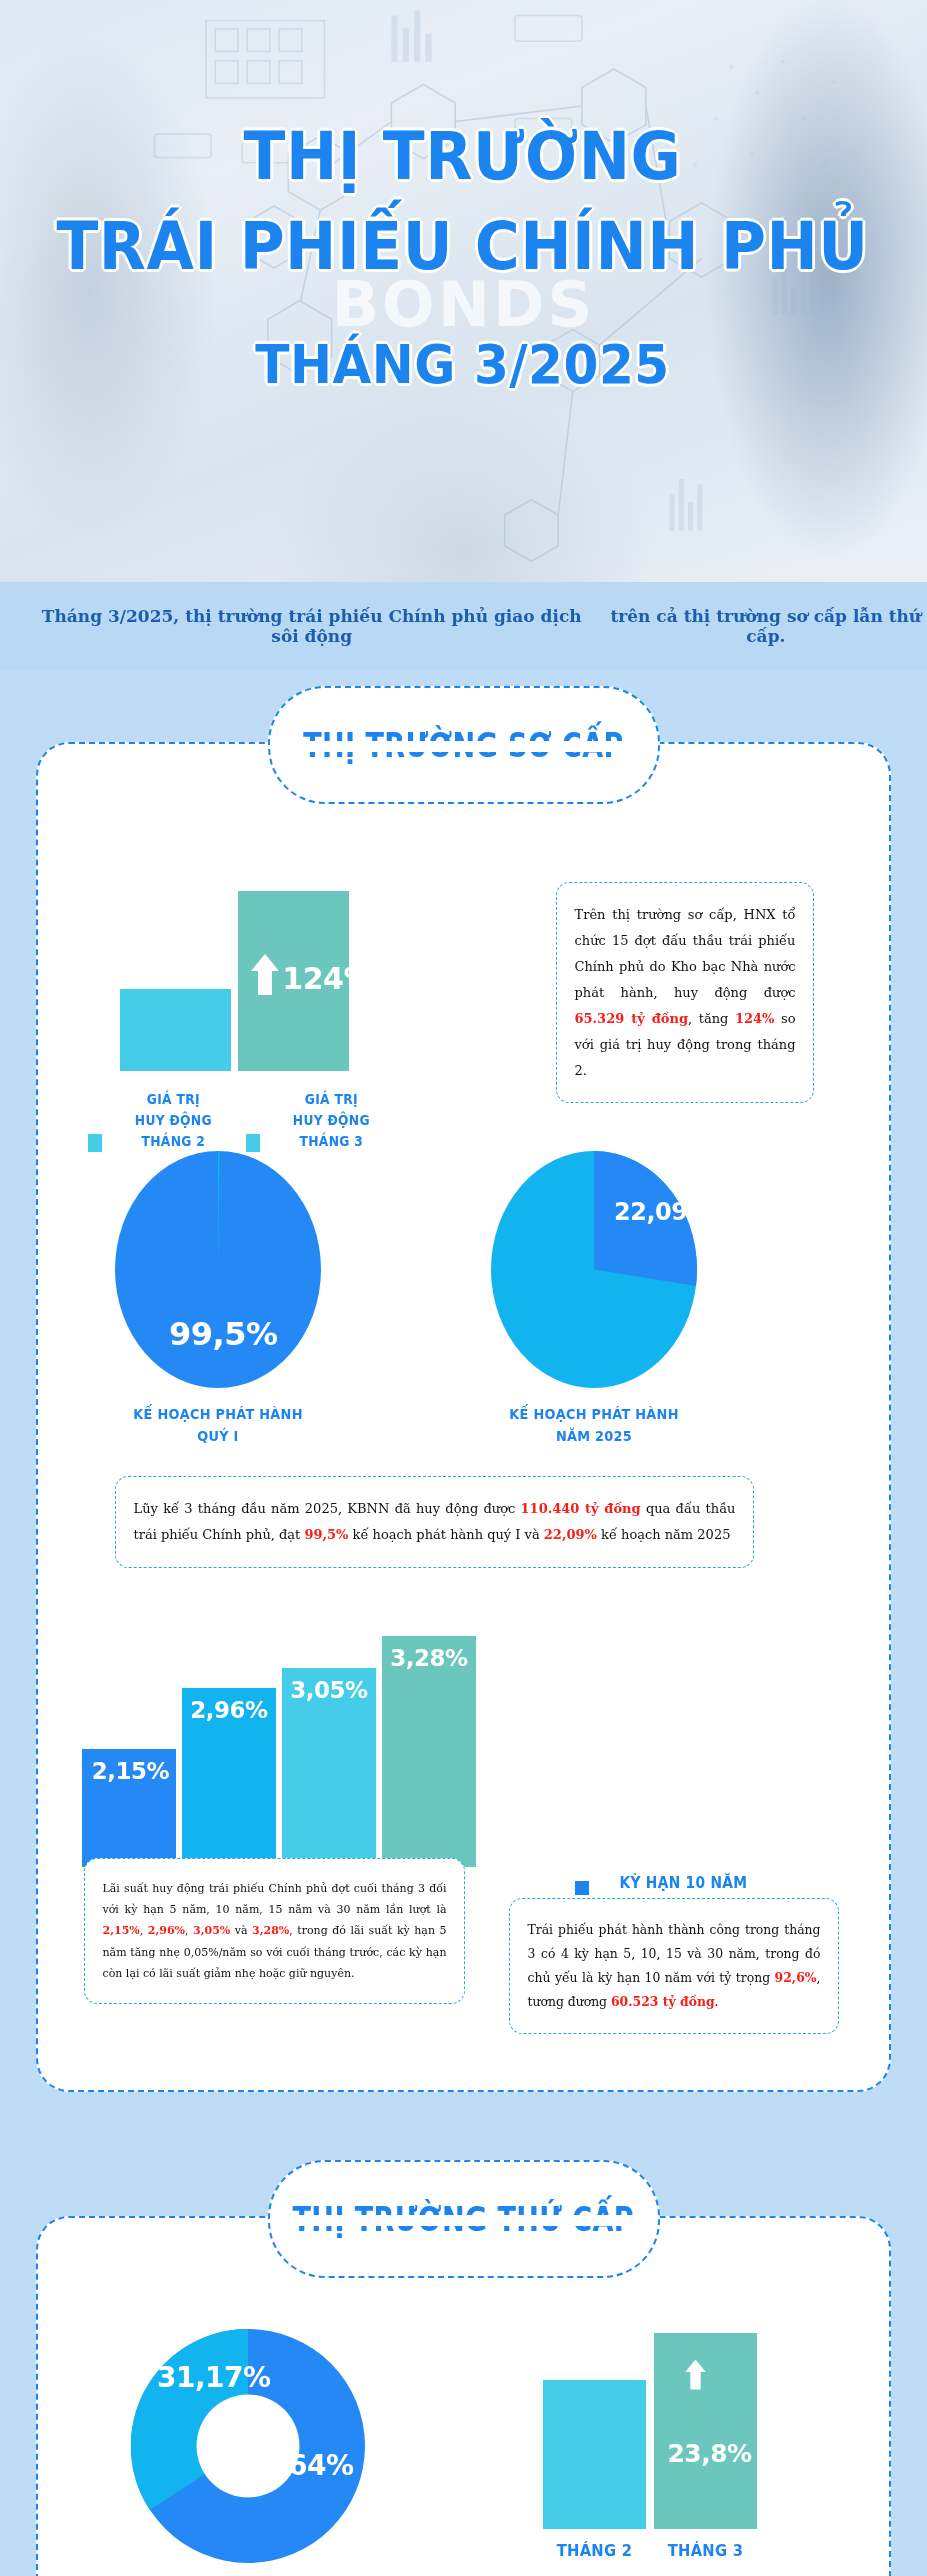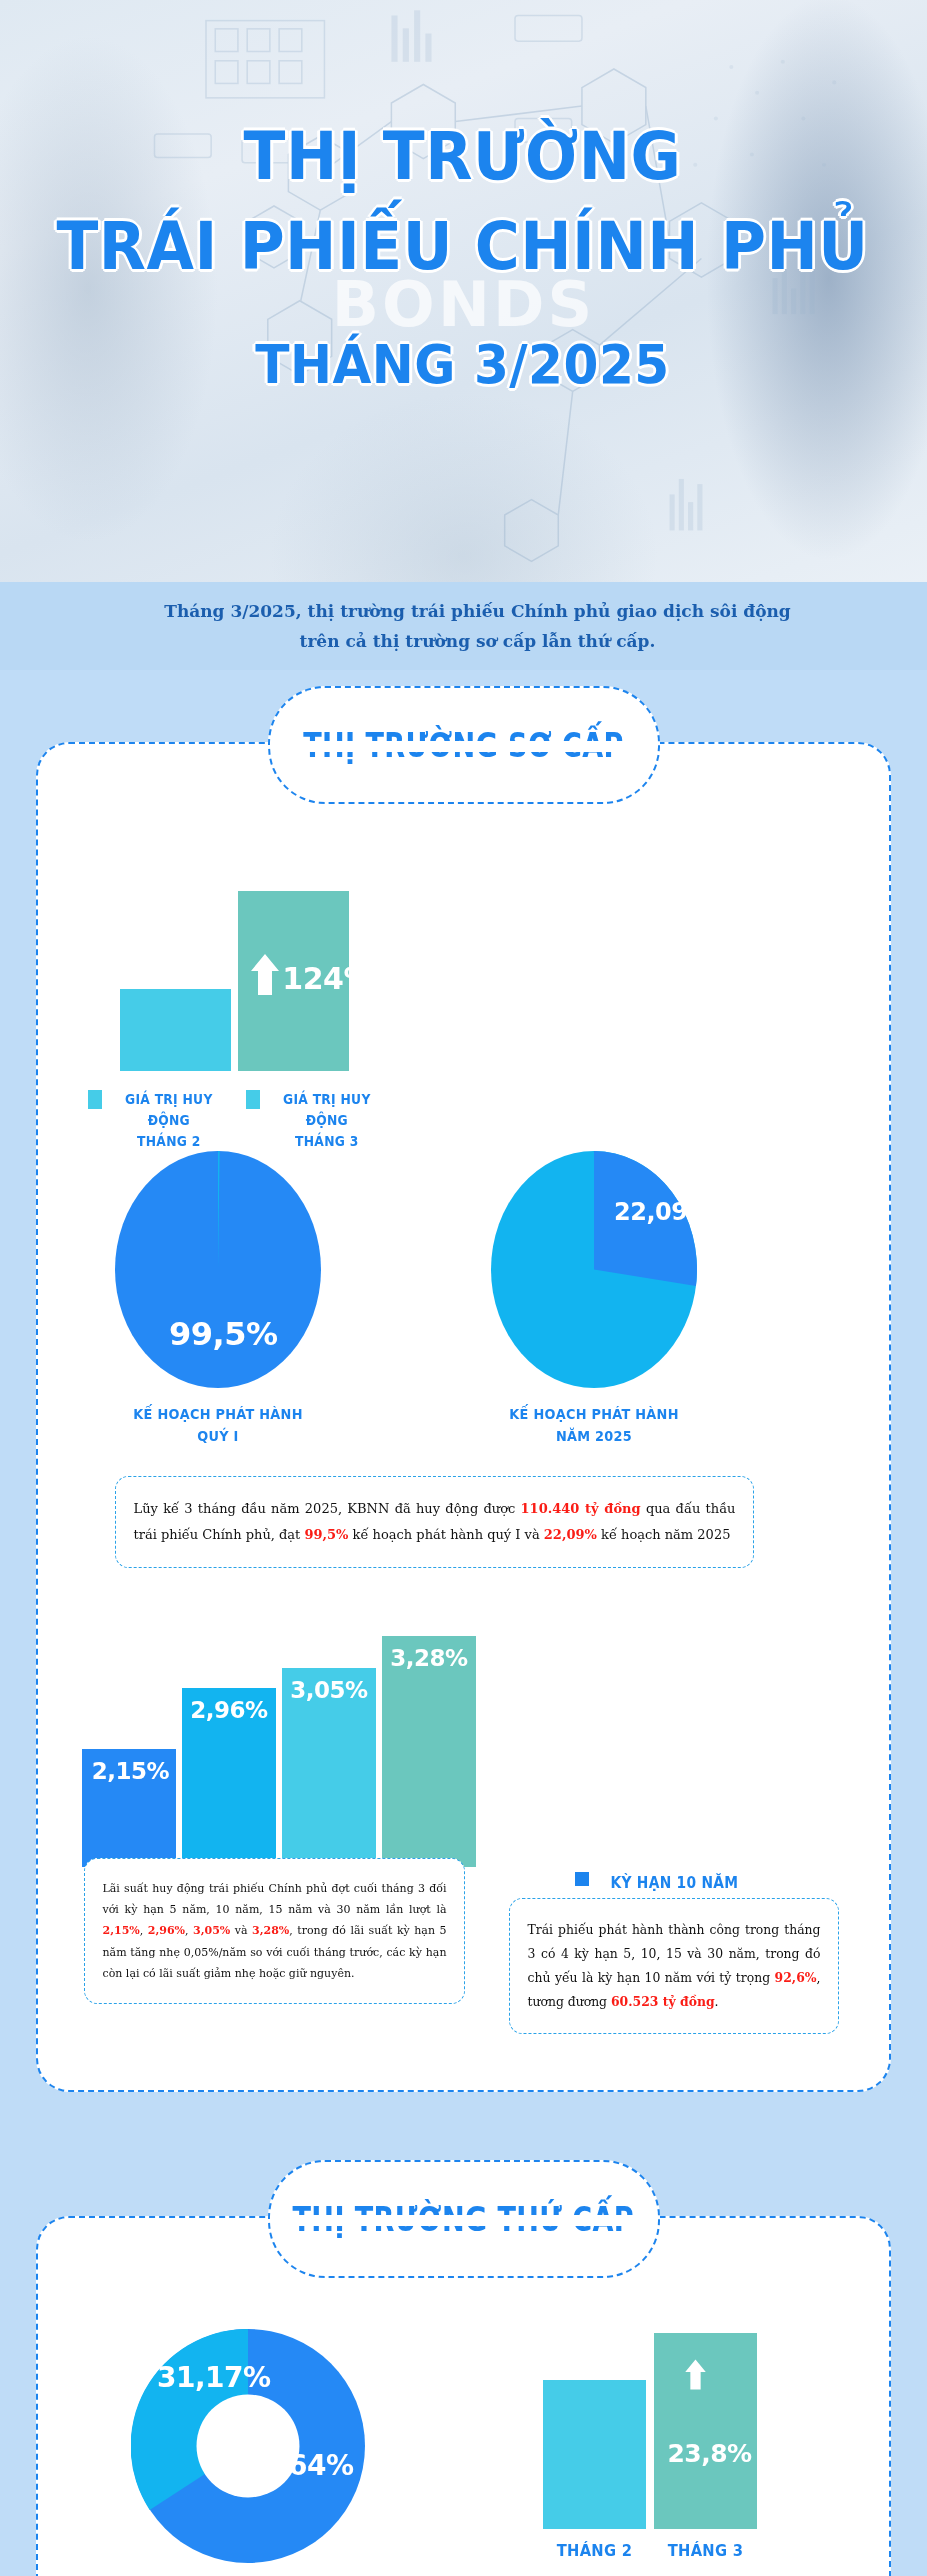--- a/index.html
+++ b/index.html
@@ -69,22 +69,22 @@
   }
   .hero-title .l1 { font-size: 66px; }
   .hero-title .l2 { font-size: 66px; margin-top: 12.4px;}
   .hero-title .l3 { font-size: 54px; margin-top: 47px;}
 
   .hero-sub {
     position: absolute;
     top: 582px; left: 0; right: 0;
     height: 88px;
     background: #B9D8F4;
-    display: flex; flex-direction: column;
-    align-items: center; justify-content: center;
+    display: flex; 
+    align-items: center; justify-content: flex-start;
     gap: 9.3px;
     z-index: 6;
     padding-left: 28px;
   }
   .hero-sub p {
     font-family: "DejaVu Serif", serif;
     font-size: 17px;
     font-weight: 700;
     color: #1B5EAE;
     text-align: center;
@@ -158,21 +158,21 @@
   .blue-label {
     font-family: "DejaVu Sans", sans-serif;
     font-weight: 800;
     color: #1C84EE;
     font-size: 13.4px;
     letter-spacing: 0.3px;
     line-height: 1.55;
     text-align: center;
     transform: scaleX(0.92);
   }
-  .legend-row { display: flex; align-items: flex-start; gap: 16px; }
+  .legend-row { display: flex; align-items: flex-end; gap: 25px; }
   .legend-sq { width: 13.4px; height: 18.5px; background: #45CCE8; flex: 0 0 auto; }
   .legend-sq.blue { background: #1C84EE; width: 14.4px; height: 14.4px; }
 
   
   .up-arrow { display: block; }
 
   
   .bar-val {
     font-family: "DejaVu Sans", sans-serif;
     font-weight: 800;
@@ -299,20 +299,23 @@
       </div>
       <div class="legend-row">
         <div class="legend-sq"></div>
         <div class="blue-label">
           <div>GIÁ TRỊ HUY ĐỘNG</div>
           <div>THÁNG 3</div>
         </div>
       </div>
     </div>
 
+    <div class="note" style="position:absolute;left:518px;top:138px;width:258px;">
+      <span>Trên thị trường sơ cấp, HNX tổ chức 15 đợt đấu thầu trái phiếu Chính phủ do Kho bạc Nhà nước phát hành, huy động được </span><span class="hl">65.329 tỷ đồng</span><span>, tăng </span><span class="hl">124%</span><span> so với giá trị huy động trong tháng 2.</span>
+    </div>
 
     <div style="position:absolute;left:77px;top:407px;width:206px;height:237px;">
       <svg viewBox="0 0 200 200" preserveAspectRatio="none" style="width:100%;height:100%;">
         <circle cx="100" cy="100" r="100" fill="#2589F5"></circle>
         <path d="M100,100 L100,0 A100,100 0 0,1 101.6,0.01 Z" fill="#12B4F0"></path>
       </svg>
       <div class="pct-on-chart" style="left:54px;top:164px;font-size:32px;">99,5%</div>
     </div>
     <div class="blue-label" style="position:absolute;left:77px;top:660px;width:206px;font-size:14px;">
       <div>KẾ HOẠCH PHÁT HÀNH</div>

